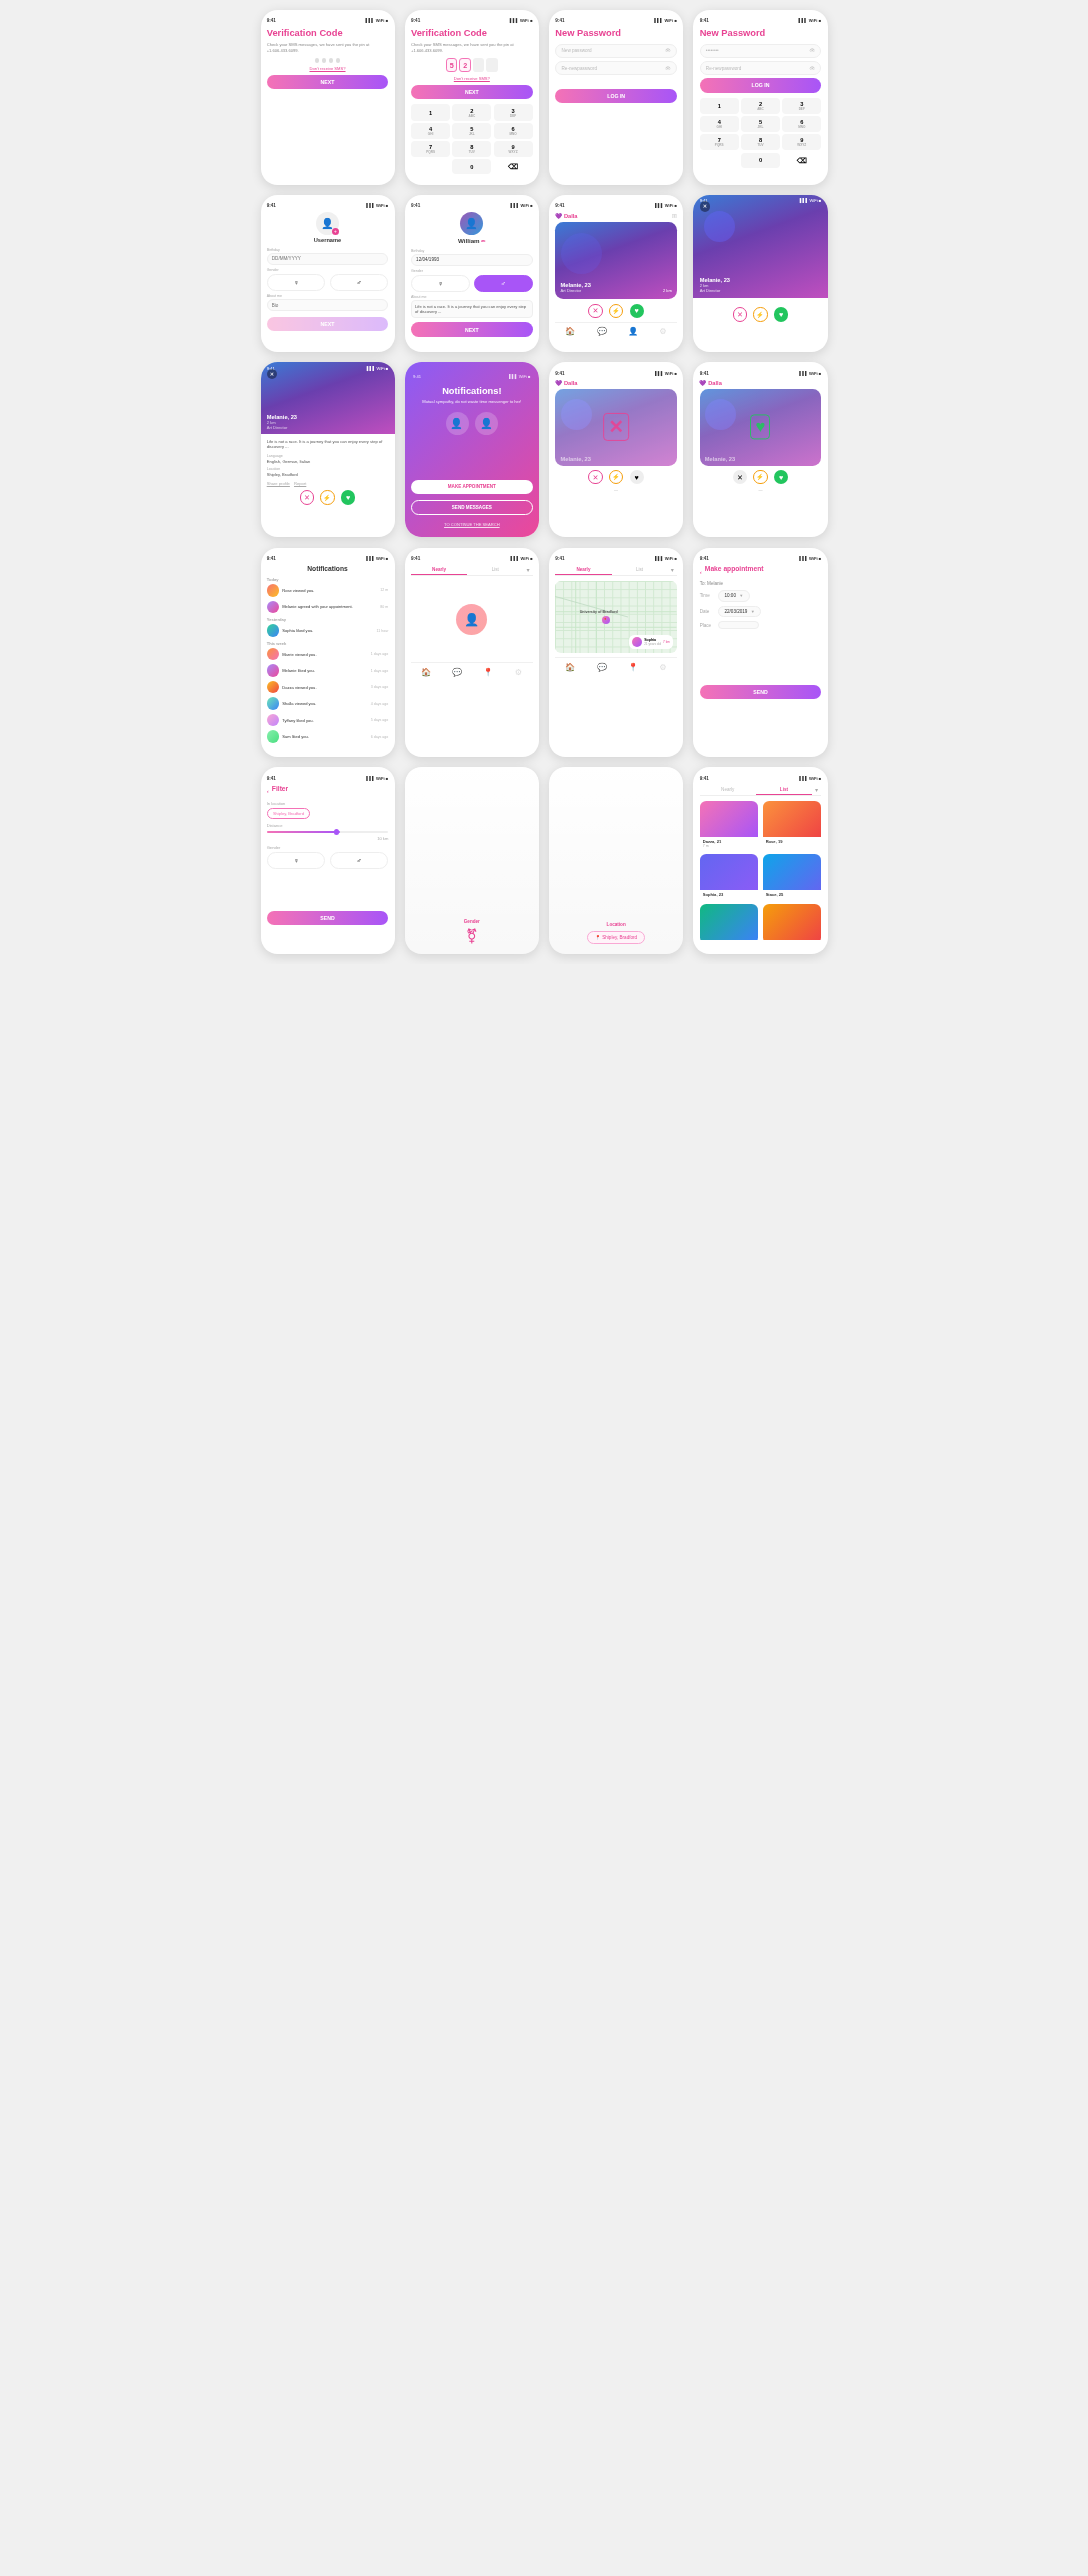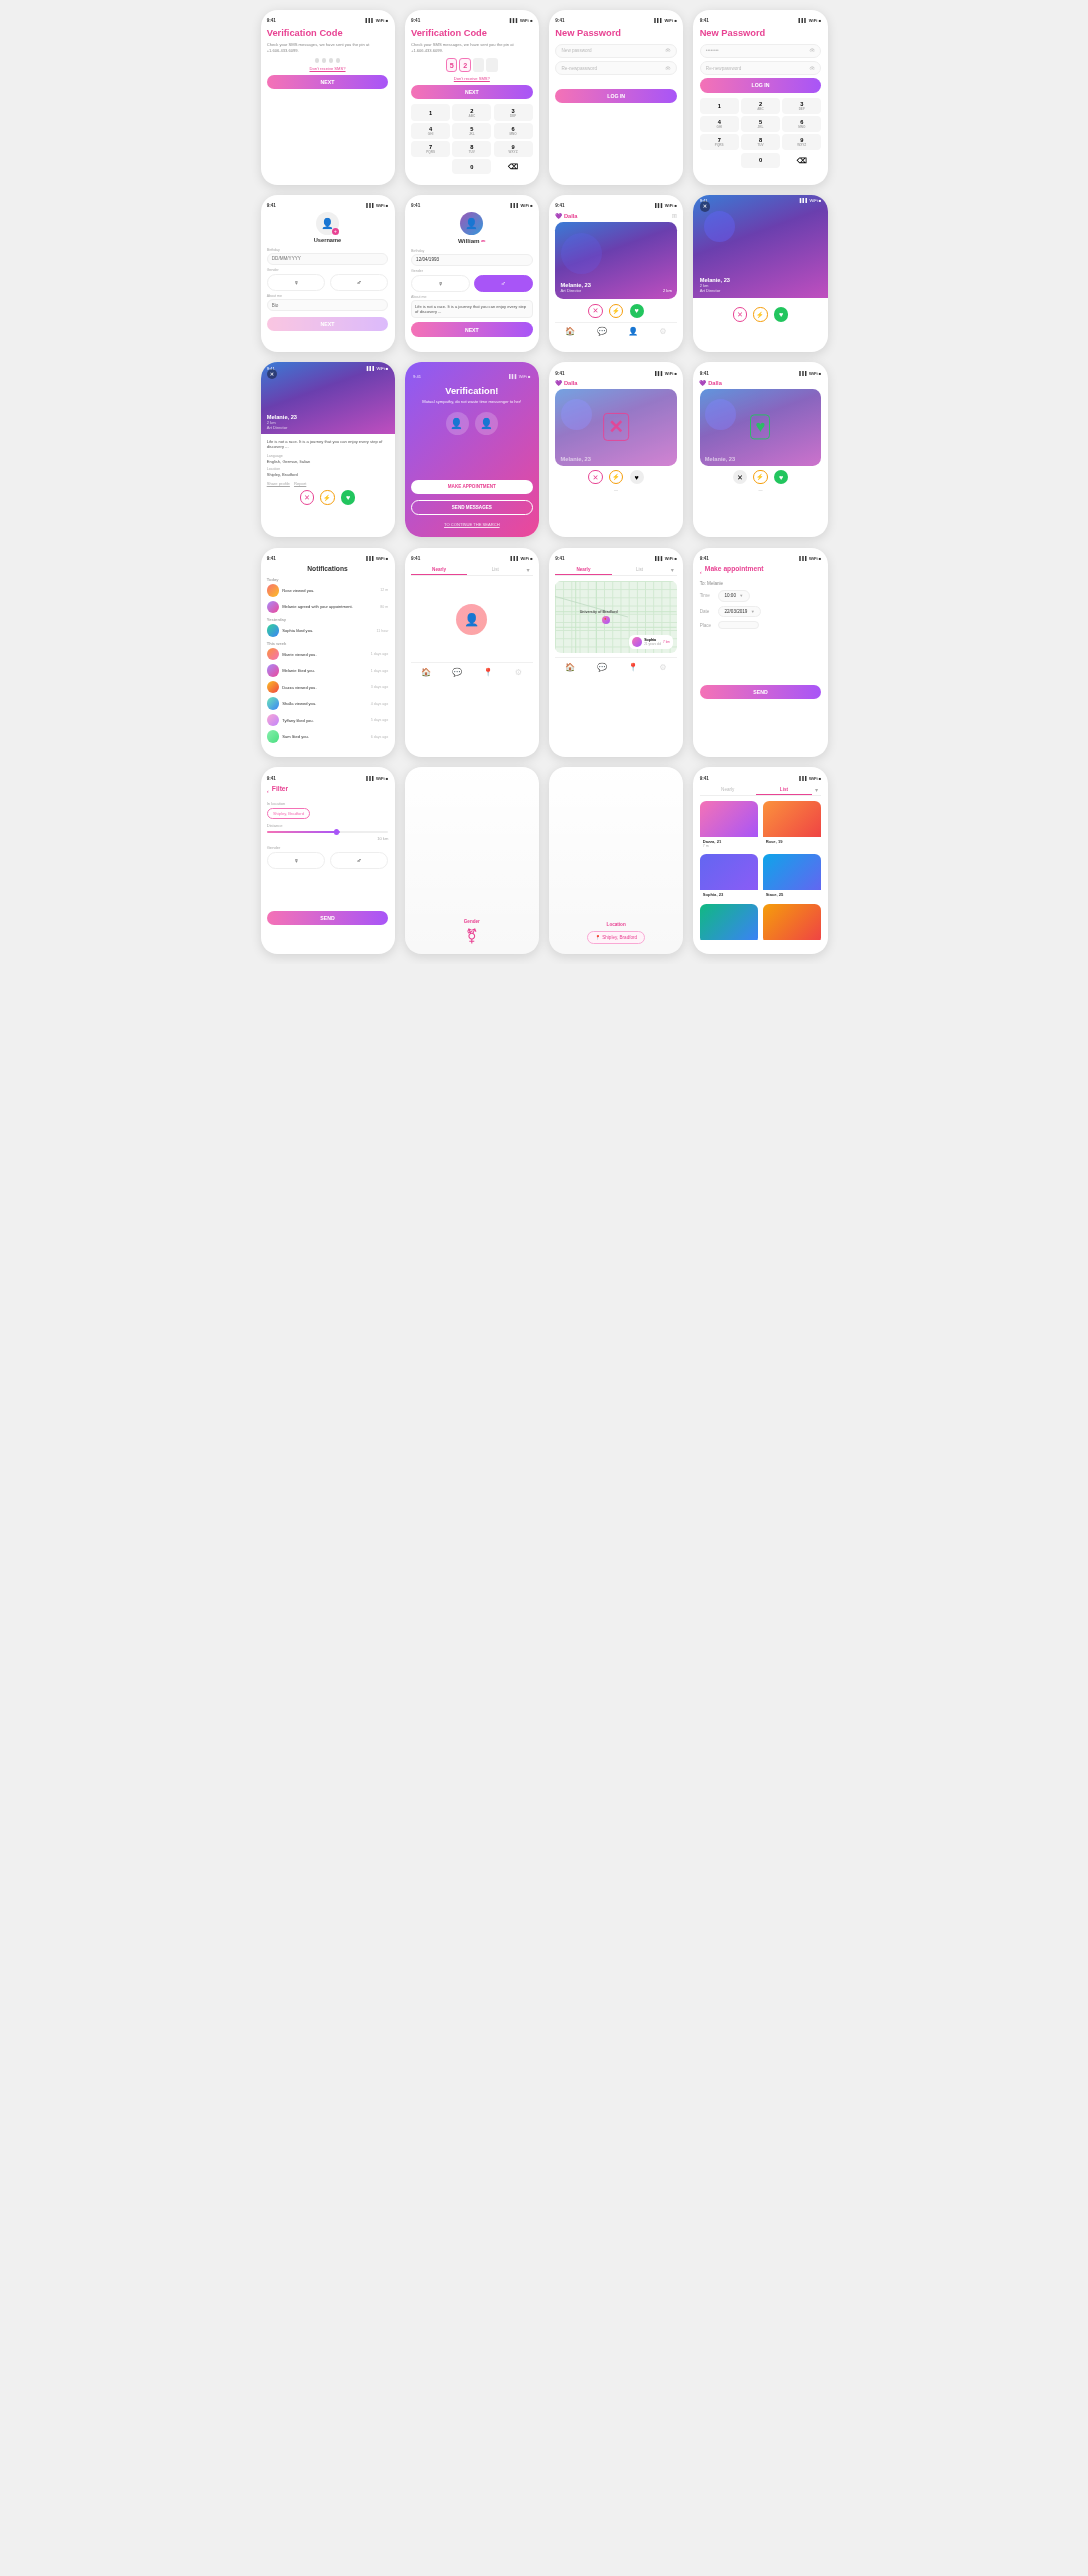--- a/index.html
+++ b/index.html
@@ -530,21 +530,21 @@
       </div>
     </div>
   </div>
 
   <div class="phone" style="padding:0;overflow:hidden;">
     <div class="congrat-bg">
       <div style="width:100%;display:flex;justify-content:space-between;padding:3.1px 2.1px;font-size:4.1px;color:rgba(255,255,255,0.8);margin-bottom:4.1px;">
         <span>9:41</span>
         <span>▌▌▌ WiFi ■</span>
       </div>
-      <div class="congrat-title">Verification!</div>
+      <div class="congrat-title">Notifications!</div>
       <div class="congrat-sub">Mutual sympathy, do not waste time messenger to her!</div>
       <div class="congrat-avatars">
         <div class="congrat-avatar" style="background:rgba(255,255,255,0.2);">👤</div>
         <div class="congrat-avatar" style="background:rgba(255,255,255,0.2);">👤</div>
       </div>
       <div style="width:100%;margin-top:auto;">
         <button class="congrat-btn congrat-btn-white">MAKE APPOINTMENT</button>
         <button class="congrat-btn congrat-btn-outline" style="margin-top:3.1px;">SEND MESSAGES</button>
         <button class="congrat-btn-text" style="display:block;margin:4.1px auto 0;">TO CONTINUE THE SEARCH</button>
       </div>

